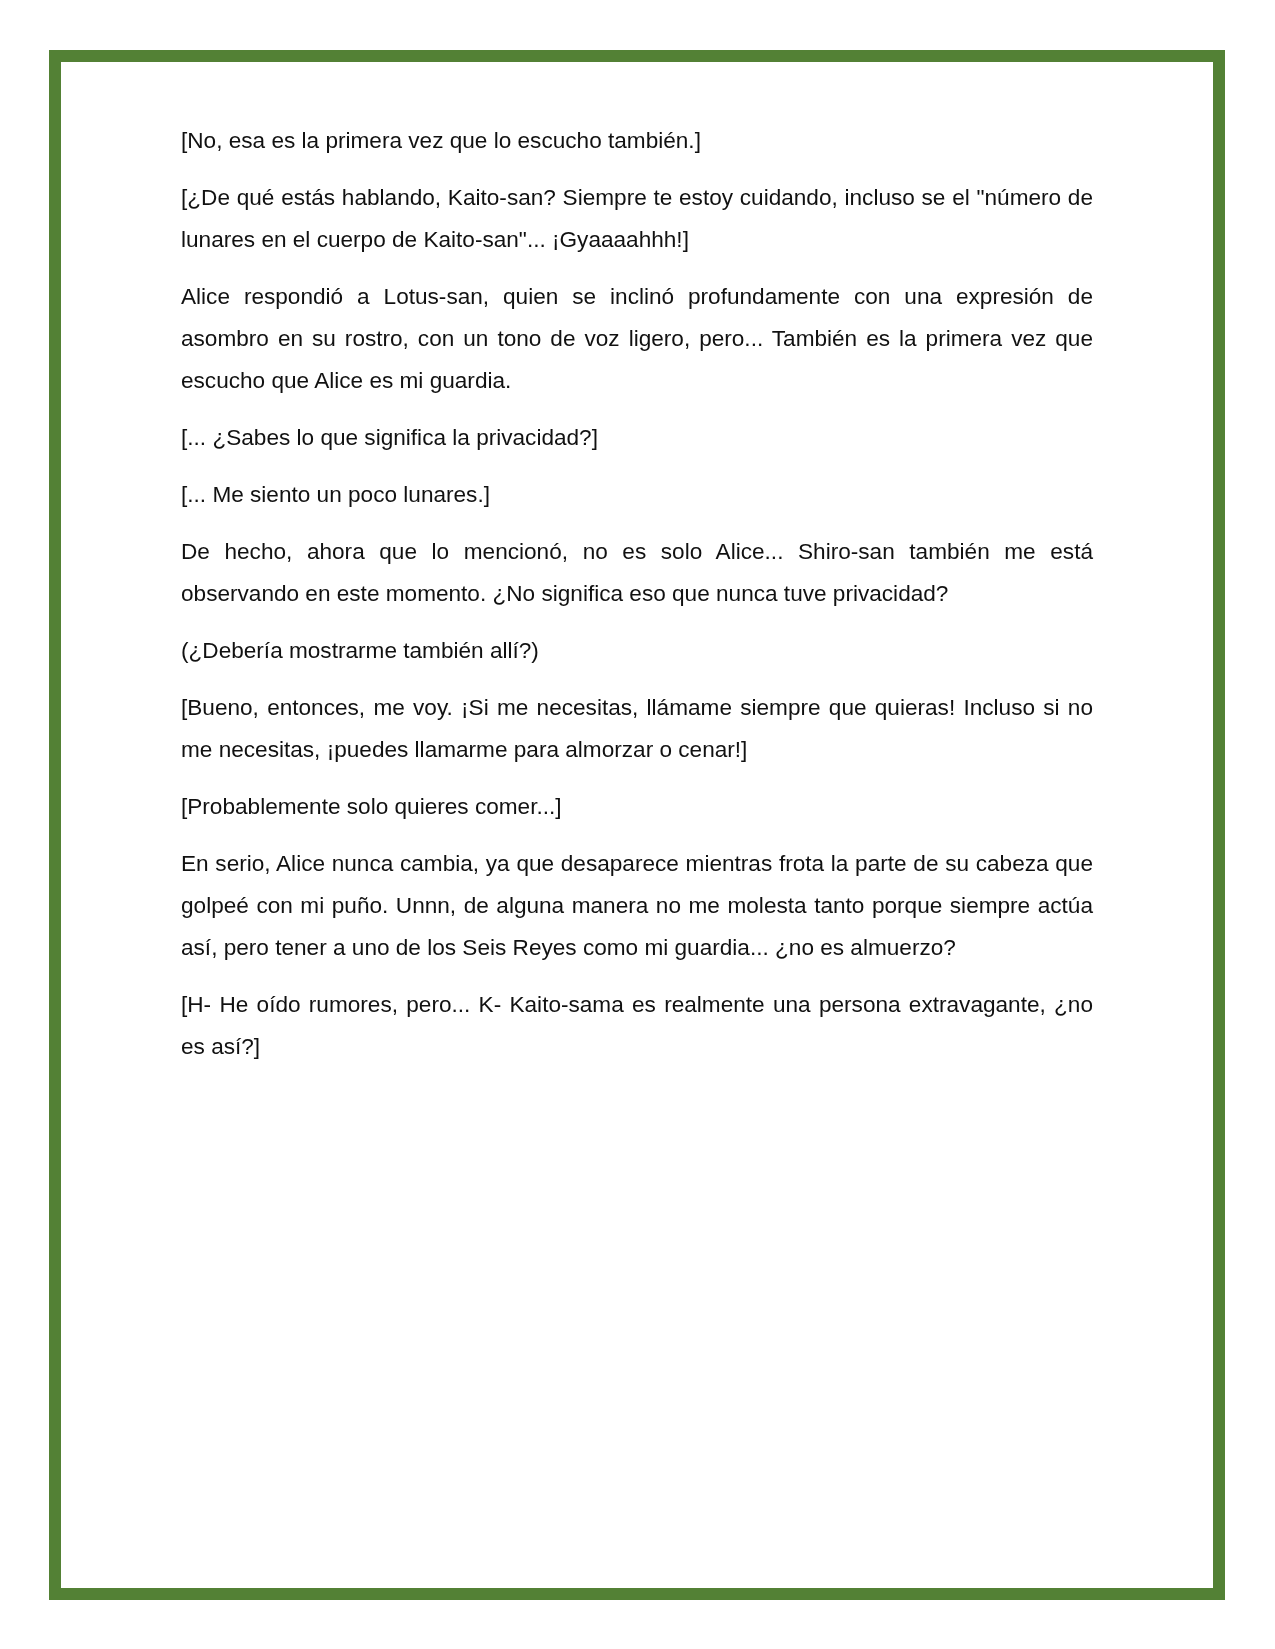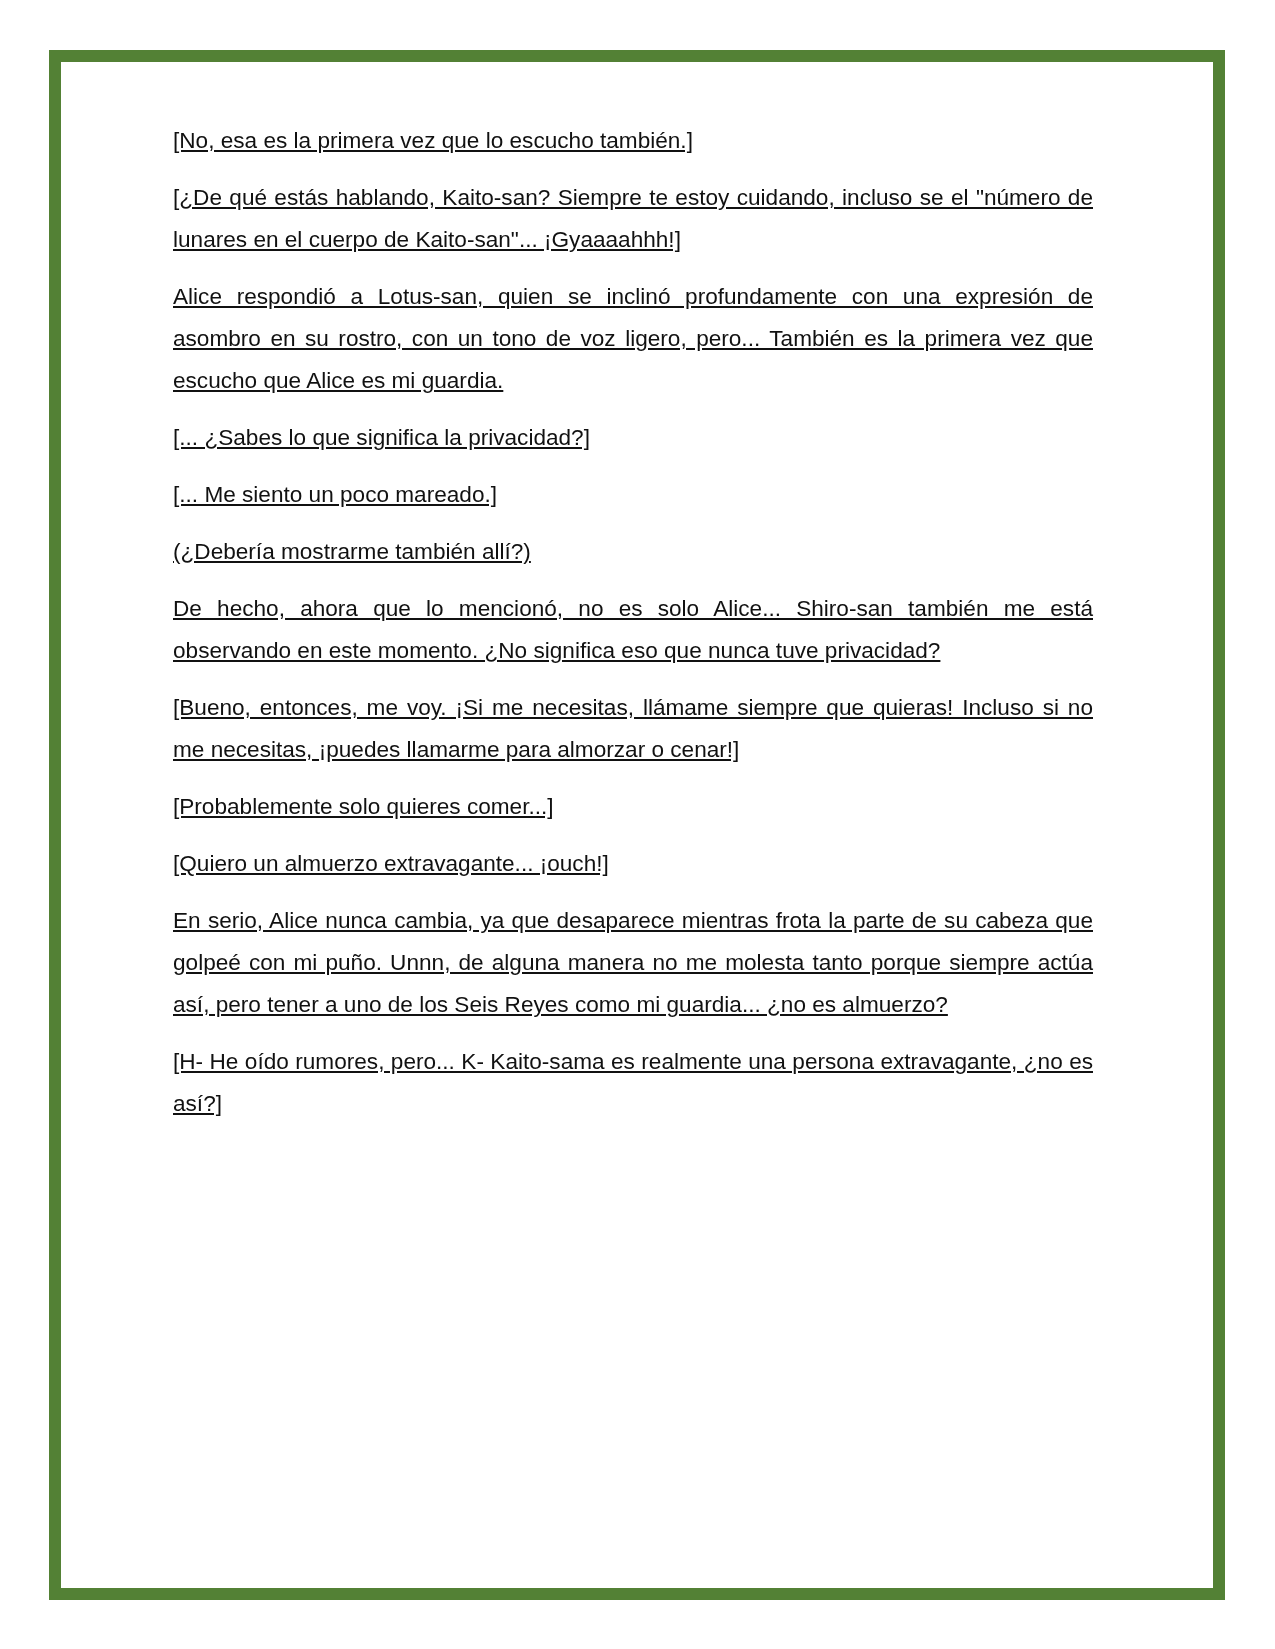--- a/index.html
+++ b/index.html
@@ -26,36 +26,34 @@
       position: absolute;
       left: 173px;
       top: 120px;
       width: 920px;
       font-family: "Liberation Sans", sans-serif;
       font-size: 22.6px;
       line-height: 42px;
       color: #111111;
     }
     .text-body p {
-      margin: 0 0 15px 0;
+      margin: 0 0 15px 8px;
       text-align: justify;
-      text-decoration: underline;
     }
   </style>
 </head>
 <body>
 
 <div class="page-frame" style="border-color: rgb(83, 129, 53);"></div>
 
 <div class="text-body">
   <p>[No, esa es la primera vez que lo escucho también.]</p>
   <p>[¿De qué estás hablando, Kaito-san? Siempre te estoy cuidando, incluso se el "número de lunares en el cuerpo de Kaito-san"... ¡Gyaaaahhh!]</p>
   <p>Alice respondió a Lotus-san, quien se inclinó profundamente con una expresión de asombro en su rostro, con un tono de voz ligero, pero... También es la primera vez que escucho que Alice es mi guardia.</p>
   <p>[... ¿Sabes lo que significa la privacidad?]</p>
-  <p>[... Me siento un poco mareado.]</p>
+  <p>[... Me siento un poco lunares.]</p>
+  <p>De hecho, ahora que lo mencionó, no es solo Alice... Shiro-san también me está observando en este momento. ¿No significa eso que nunca tuve privacidad?</p>
   <p>(¿Debería mostrarme también allí?)</p>
-  <p>De hecho, ahora que lo mencionó, no es solo Alice... Shiro-san también me está observando en este momento. ¿No significa eso que nunca tuve privacidad?</p>
   <p>[Bueno, entonces, me voy. ¡Si me necesitas, llámame siempre que quieras! Incluso si no me necesitas, ¡puedes llamarme para almorzar o cenar!]</p>
   <p>[Probablemente solo quieres comer...]</p>
-  <p>[Quiero un almuerzo extravagante... ¡ouch!]</p>
   <p>En serio, Alice nunca cambia, ya que desaparece mientras frota la parte de su cabeza que golpeé con mi puño. Unnn, de alguna manera no me molesta tanto porque siempre actúa así, pero tener a uno de los Seis Reyes como mi guardia... ¿no es almuerzo?</p>
   <p>[H- He oído rumores, pero... K- Kaito-sama es realmente una persona extravagante, ¿no es así?]</p>
 </div>
 
 </body></html>

